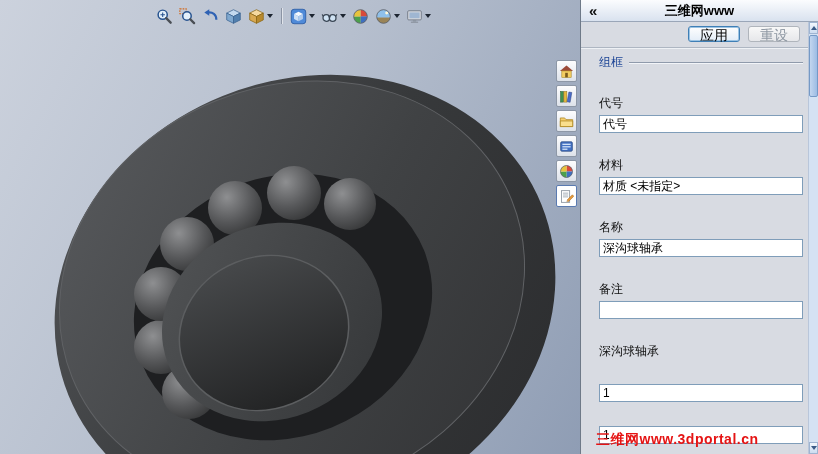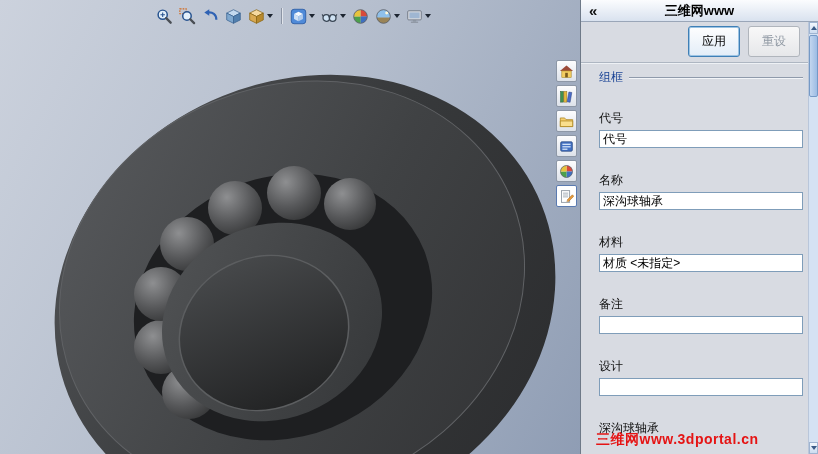--- a/index.html
+++ b/index.html
@@ -25,21 +25,21 @@
   .tab svg { width:15px; height:15px; display:block; }
   .tab.active { background:#ffffff; border-color:#5a7ab0; }
 
   
   .panel { position:absolute; left:580px; top:0; width:238px; height:454px; background:#d8dbe2; border-left:1px solid #6e7988; }
   .panel-header { position:relative; height:22px; background:linear-gradient(#fbfcfe,#d9e2ef); border-bottom:1px solid #9aa6b8; display:flex; align-items:center; }
   .collapse { position:absolute; left:8px; top:0; font-weight:bold; font-size:15px; line-height:21px; cursor:pointer; color:#111; }
   .ptitle { flex:1; text-align:center; font-weight:bold; font-size:13px; color:#000; }
   .panel-main { position:absolute; left:0; right:10px; top:22px; bottom:0; overflow:hidden; }
   .btnrow { display:flex; justify-content:flex-end; gap:8px; padding:4px 8px 5px 0; border-bottom:1px solid #aeb6c2; box-shadow:0 1px 0 #eef1f5; }
-  .btn { width:52px; height:31px; font-size:12px; font-family:inherit; border-radius:3px; cursor:pointer; }
+  .btn { width:52px; height:16px; font-size:14px; font-family:inherit; border-radius:3px; cursor:pointer; }
   .btn.apply { border:1px solid #3f7fb6; box-shadow:0 0 0 1px #9cc4e4 inset; background:linear-gradient(#fefefe,#e3edf8); color:#000; }
   .btn.reset { border:1px solid #b0b5bc; background:linear-gradient(#f8f8f8,#e6e7ea); color:#8f98a3; }
   .content { padding:6px 5px 0 18px; }
   .group-row { display:flex; align-items:center; margin-top:0; }
   .group-label { font-size:12px; color:#1d4596; margin-right:6px; white-space:nowrap; }
   .group-line { flex:1; height:2px; border-top:1px solid #8f9aab; border-bottom:1px solid #f2f4f8; }
   .field { margin-top:24px; }
   .flabel { font-size:12px; color:#111; }
   .finput { display:block; margin-top:3px; width:100%; height:18px; border:1px solid #7f9db9; background:#fff; font-size:12px; font-family:inherit; padding:0 3px; }
 
@@ -264,38 +264,34 @@
           <span class="group-label">组框</span>
           <span class="group-line"></span>
         </div>
 
         <div class="field">
           <div class="flabel">代号</div>
           <input class="finput" type="text" value="代号" style="">
         </div>
 
         <div class="field">
+          <div class="flabel">材料</div>
+          <input class="finput" type="text" value="材质 &lt;未指定&gt;" style="">
+        </div>
+
+        <div class="field">
           <div class="flabel">名称</div>
           <input class="finput" type="text" value="深沟球轴承" style="">
         </div>
 
         <div class="field">
-          <div class="flabel">材料</div>
-          <input class="finput" type="text" value="材质 &lt;未指定&gt;" style="">
-        </div>
-
-        <div class="field">
           <div class="flabel">备注</div>
           <input class="finput" type="text" value="" style="">
         </div>
 
-        <div class="field">
-          <div class="flabel">设计</div>
-          <input class="finput" type="text" value="" style="">
-        </div>
 
         <div class="field">
           <div class="flabel">深沟球轴承</div>
         </div>
 
         <div class="field">
           <input class="finput" type="text" value="1" style="">
         </div>
 
         <div class="field">

